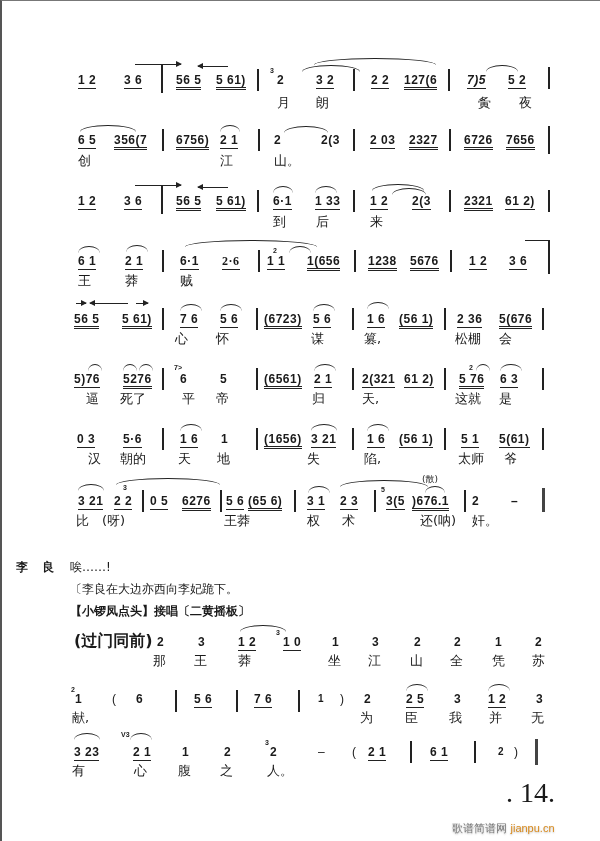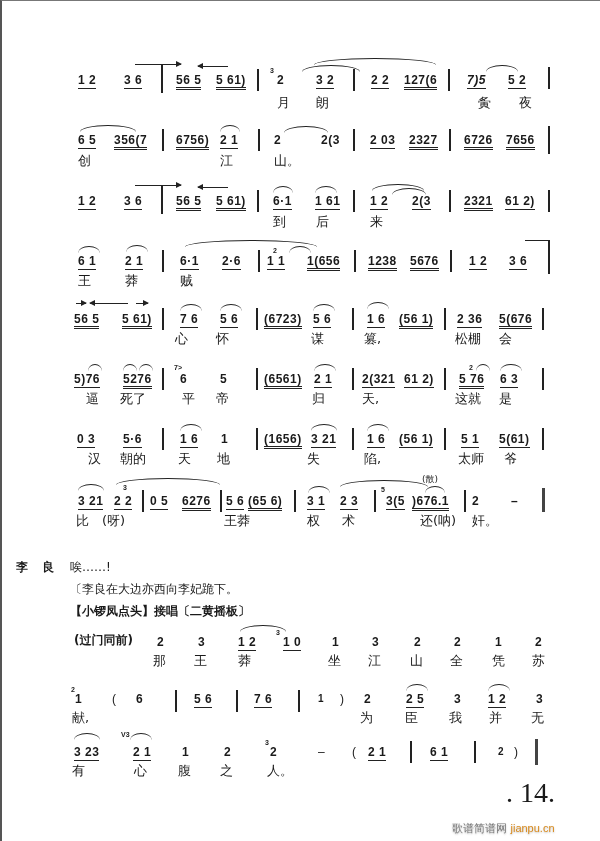--- a/index.html
+++ b/index.html
@@ -139,21 +139,21 @@
   <div class="arrow right" style="left:133px;top:-1px;width:46px;"></div>
   <div class="bar" style="left:159px;top:0px;height:28px;"></div>
   <span class="note ul2" style="left:174px;top:8px;">56 5</span>
   <div class="arrow left" style="left:196px;top:1px;width:30px;"></div>
   <span class="note ul2" style="left:214px;top:8px;">5 61)</span>
   <div class="bar" style="left:255px;top:4px;"></div>
   <div class="slur" style="left:271px;top:0px;width:20px;"></div>
   <span class="note ul" style="left:271px;top:8px;">6·1</span>
   <span class="lyric" style="left:271px;top:28px;">到</span>
   <div class="slur" style="left:313px;top:0px;width:22px;"></div>
-  <span class="note ul" style="left:313px;top:8px;">1 61</span>
+  <span class="note ul" style="left:313px;top:8px;">1 33</span>
   <span class="lyric" style="left:314px;top:28px;">后</span>
   <div class="bar" style="left:351px;top:4px;"></div>
   <div class="slur" style="left:370px;top:-2px;width:52px;"></div>
   <div class="slur" style="left:390px;top:2px;width:34px;"></div>
   <span class="note ul" style="left:368px;top:8px;">1 2</span>
   <span class="lyric" style="left:368px;top:28px;">来</span>
   <span class="note ul" style="left:410px;top:8px;">2(3</span>
   <div class="bar" style="left:447px;top:4px;"></div>
   <span class="note ul2" style="left:462px;top:8px;">2321</span>
   <span class="note ul" style="left:503px;top:8px;">61 2)</span>
@@ -164,21 +164,21 @@
   <div class="slur" style="left:76px;top:0px;width:22px;"></div>
   <span class="note ul" style="left:76px;top:8px;">6 1</span>
   <span class="lyric" style="left:76px;top:27px;">王</span>
   <div class="slur" style="left:124px;top:-1px;width:22px;"></div>
   <span class="note ul" style="left:123px;top:8px;">2 1</span>
   <span class="lyric" style="left:123px;top:27px;">莽</span>
   <div class="bar" style="left:160px;top:4px;"></div>
   <div class="slur" style="left:183px;top:-6px;width:132px;"></div>
   <span class="note ul" style="left:178px;top:8px;">6·1</span>
   <span class="lyric" style="left:178px;top:27px;">贼</span>
-  <span class="note ul" style="left:220px;top:8px;">2·6</span>
+  <span class="note ul" style="left:220px;top:8px;font-family:Liberation Serif, serif;">2·6</span>
   <div class="bar" style="left:256px;top:4px;"></div>
   <span class="grace" style="left:271px;top:1px;">2</span>
   <div class="slur" style="left:287px;top:0px;width:22px;"></div>
   <span class="note ul" style="left:265px;top:8px;">1 1</span>
   <span class="note ul2" style="left:305px;top:8px;">1(656</span>
   <div class="bar" style="left:352px;top:4px;"></div>
   <span class="note ul2" style="left:366px;top:8px;">1238</span>
   <span class="note ul2" style="left:408px;top:8px;text-align:center;">5676</span>
   <div class="bar" style="left:448px;top:4px;"></div>
   <span class="note ul" style="left:467px;top:8px;">1 2</span>
@@ -316,21 +316,21 @@
   <span class="note" style="left:509px;top:8px;">–</span>
   <div class="bar end" style="left:540px;top:2px;height:24px;"></div>
 </div>
 
 <div class="speaker">李 良</div>
 <div class="text-line" style="top:558px;">唉……!</div>
 <div class="text-line" style="top:580px;">〔李良在大边亦西向李妃跪下。</div>
 <div class="text-line b" style="top:602px;">【小锣凤点头】接唱〔二黄摇板〕</div>
 
 <div class="staff-row" style="top:628px;">
-  <span class="lyric" style="left:72px;top:4px;font-size:12px;font-weight:bold;">(过门同前)</span>
+  <span class="lyric" style="left:72px;top:4px;font-size:16px;font-weight:bold;">(过门同前)</span>
   <span class="note" style="left:155px;top:6px;">2</span>
   <span class="lyric" style="left:151px;top:24px;">那</span>
   <span class="note" style="left:196px;top:6px;">3</span>
   <span class="lyric" style="left:192px;top:24px;">王</span>
   <div class="slur" style="left:238px;top:-4px;width:46px;"></div>
   <span class="note ul" style="left:236px;top:6px;">1 2</span>
   <span class="lyric" style="left:236px;top:24px;">莽</span>
   <span class="grace" style="left:274px;top:0px;">3</span>
   <span class="note ul" style="left:281px;top:6px;">1 0</span>
   <span class="note" style="left:330px;top:6px;">1</span>

